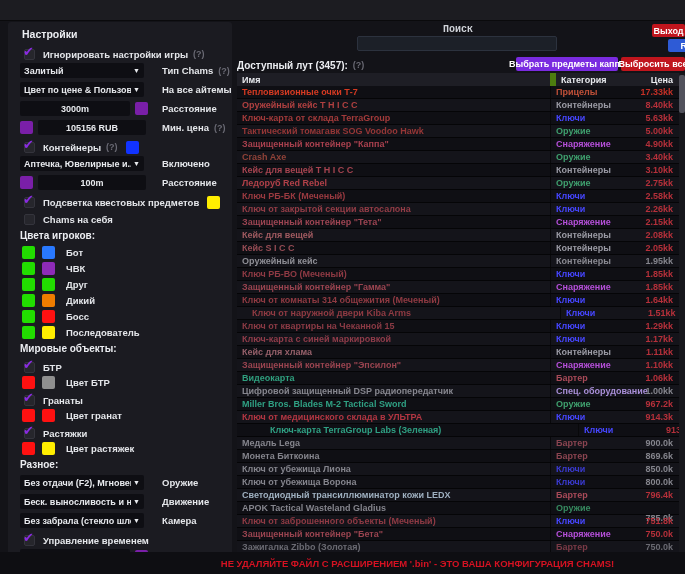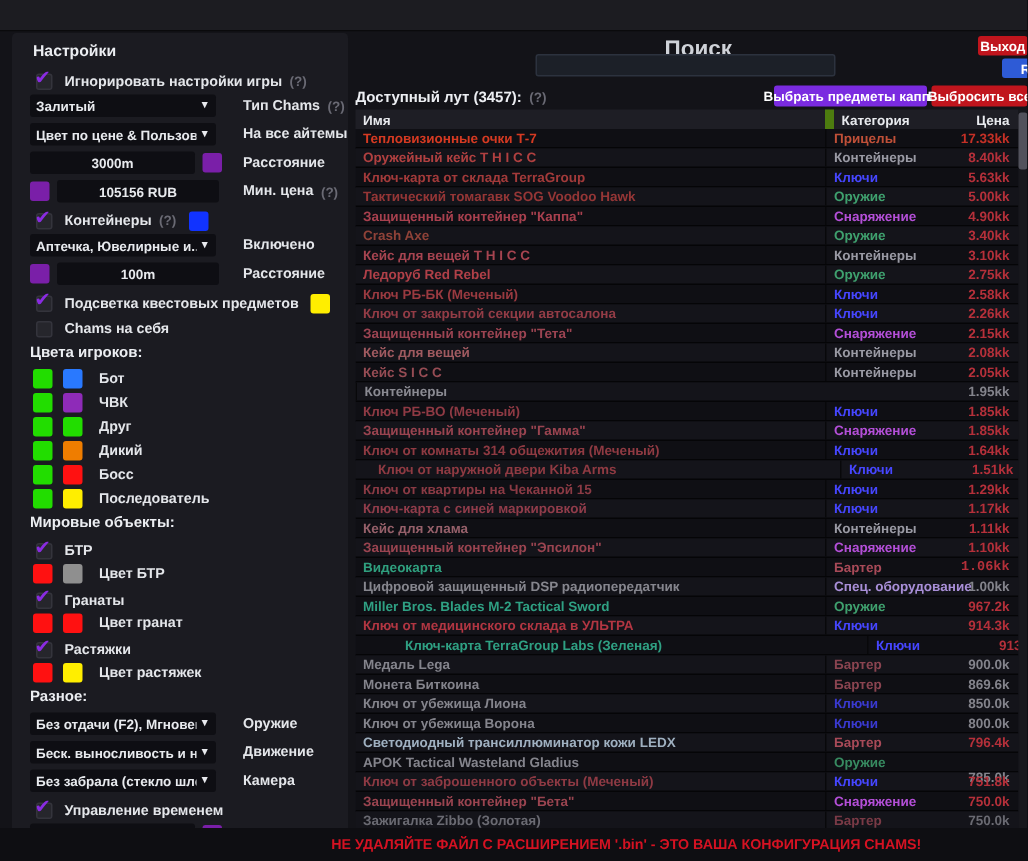--- a/index.html
+++ b/index.html
@@ -1,21 +1,21 @@
 <!DOCTYPE html>
 <html><head>
 <meta charset="utf-8">
 <style>
   html,body{margin:0;padding:0;background:#0c0c0e;}
   *{box-sizing:border-box;font-family:"Liberation Sans","DejaVu Sans",sans-serif;}
   #stage{position:relative;width:685px;height:574px;background:#131318;overflow:hidden;font-weight:700;}
   
   #titlebar{position:absolute;left:0;top:0;width:685px;height:21px;background:#1c1c21;border-bottom:1px solid #0a0a0c;}
   
-  #search-label{position:absolute;left:443px;top:24px;font-size:15px;color:#cfd2d8;}
+  #search-label{position:absolute;left:443px;top:24px;font-size:10px;color:#cfd2d8;font-family:Liberation Mono, monospace;}
   #search-input{position:absolute;left:357px;top:36px;width:200px;height:15px;background:#1c2028;border:1px solid #2c323e;border-radius:2px;color:#d8dade;font-size:9px;padding:0 5px;outline:none;}
   .btn{display:flex;align-items:center;justify-content:center;color:#fff;font-size:9px;font-weight:700;border-radius:2px;cursor:pointer;white-space:nowrap;}
   #exit-btn{position:absolute;left:652px;top:24px;width:33px;height:13px;background:#c0151d;}
   #lang-btn{position:absolute;left:668px;top:39px;width:38px;height:13px;background:#2e5bd6;}
   
   #settings-panel{position:absolute;left:8px;top:22px;width:224px;height:536px;background:#1b1b21;border-radius:3px;overflow:hidden;}
   #settings-title{margin:6px 0 4px 14px;height:14px;font-size:10.5px;color:#eceef2;}
   .s-row{display:flex;align-items:center;color:#e4e6ea;font-size:9.5px;}
   .s-row.checkbox{height:16px;margin-bottom:1px;padding-left:16px;}
   .s-row.dropdown,.s-row.input{height:15px;margin-bottom:4px;padding-left:12px;}
@@ -330,20 +330,21 @@
         <div class="c-name" style="color: rgb(160, 90, 96);">Кейс для вещей</div>
         <div class="c-cat" style="color: rgb(154, 154, 164);">Контейнеры</div>
         <div class="c-price" style="color: rgb(181, 48, 58);">2.08kk</div>
       </div>
       <div class="lrow">
         <div class="c-name" style="color: rgb(150, 76, 84);">Кейс S I C C</div>
         <div class="c-cat" style="color: rgb(154, 154, 164);">Контейнеры</div>
         <div class="c-price" style="color: rgb(181, 48, 58);">2.05kk</div>
       </div>
       <div class="lrow">
+        <div class="c-name" style="color: rgb(143, 143, 150);">Оружейный кейс</div>
         <div class="c-cat" style="color: rgb(138, 138, 146);">Контейнеры</div>
         <div class="c-price" style="color: rgb(132, 132, 140);">1.95kk</div>
       </div>
       <div class="lrow">
         <div class="c-name" style="color: rgb(143, 58, 68);">Ключ РБ-ВО (Меченый)</div>
         <div class="c-cat" style="color: rgb(70, 70, 255);">Ключи</div>
         <div class="c-price" style="color: rgb(181, 48, 58);">1.85kk</div>
       </div>
       <div class="lrow">
         <div class="c-name" style="color: rgb(154, 68, 80);">Защищенный контейнер "Гамма"</div>
@@ -376,21 +377,21 @@
         <div class="c-price" style="color: rgb(181, 48, 58);">1.11kk</div>
       </div>
       <div class="lrow">
         <div class="c-name" style="color: rgb(154, 68, 80);">Защищенный контейнер "Эпсилон"</div>
         <div class="c-cat" style="color: rgb(180, 79, 216);">Снаряжение</div>
         <div class="c-price" style="color: rgb(181, 48, 58);">1.10kk</div>
       </div>
       <div class="lrow">
         <div class="c-name" style="color: rgb(47, 159, 126);">Видеокарта</div>
         <div class="c-cat" style="color: rgb(168, 74, 88);">Бартер</div>
-        <div class="c-price" style="color: rgb(181, 48, 58); font-family: Liberation Mono, monospace;">1.06kk</div>
+        <div class="c-price" style="color: rgb(181, 48, 58);">1.06kk</div>
       </div>
       <div class="lrow">
         <div class="c-name" style="color: rgb(134, 134, 142);">Цифровой защищенный DSP радиопередатчик</div>
         <div class="c-cat" style="color: rgb(169, 143, 216);">Спец. оборудование</div>
         <div class="c-price" style="color: rgb(132, 132, 140);">1.00kk</div>
       </div>
       <div class="lrow">
         <div class="c-name" style="color: rgb(47, 160, 131);">Miller Bros. Blades M-2 Tactical Sword</div>
         <div class="c-cat" style="color: rgb(63, 160, 110);">Оружие</div>
         <div class="c-price" style="color: rgb(181, 48, 58);">967.2k</div>

